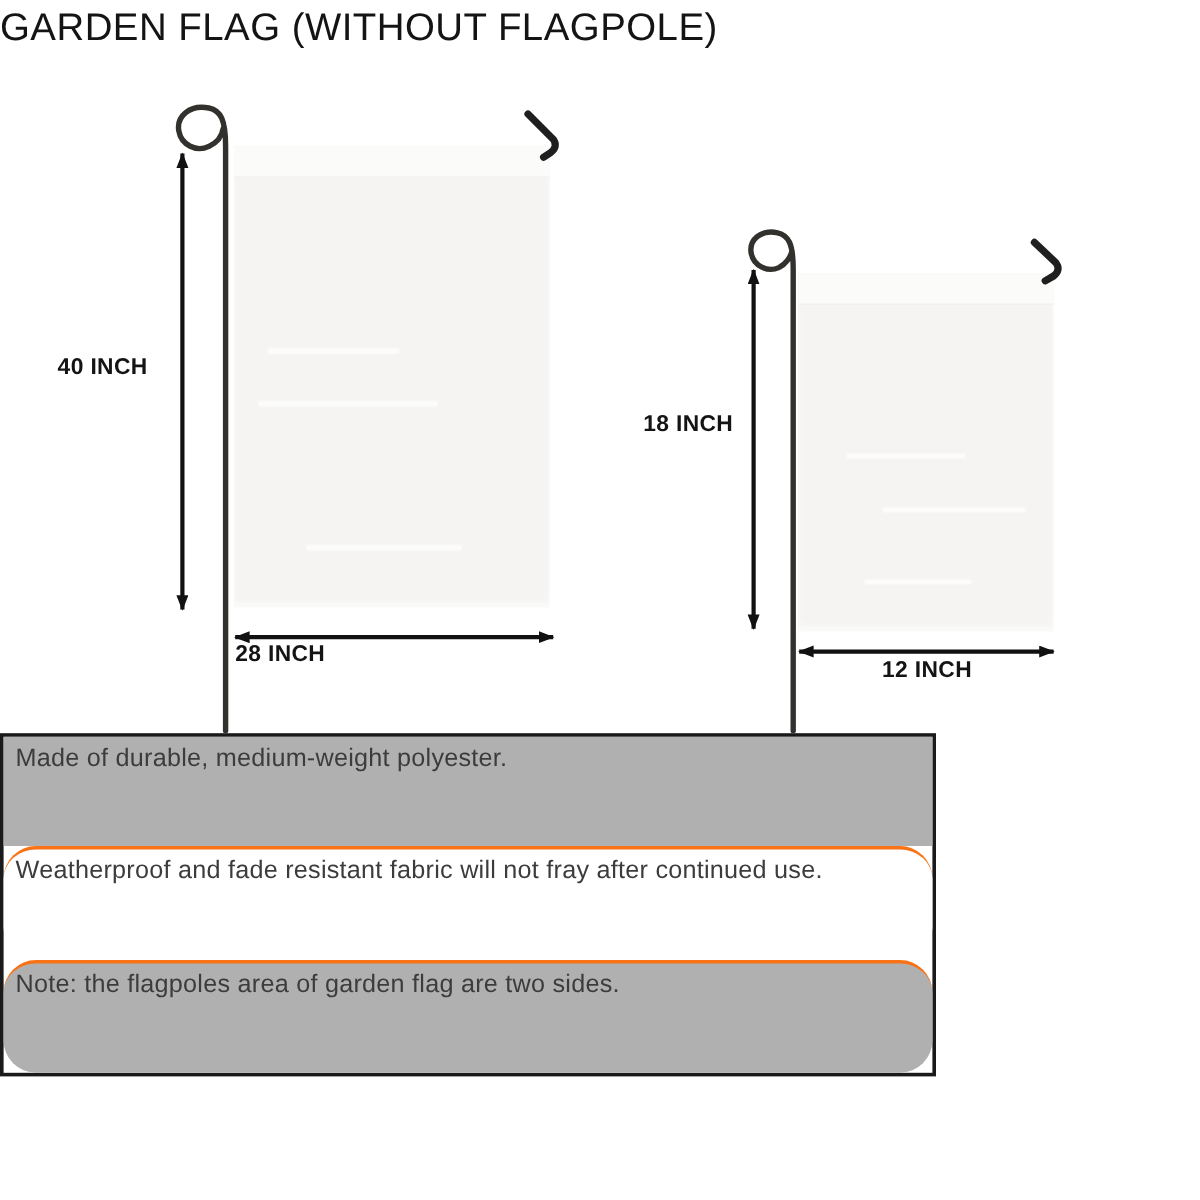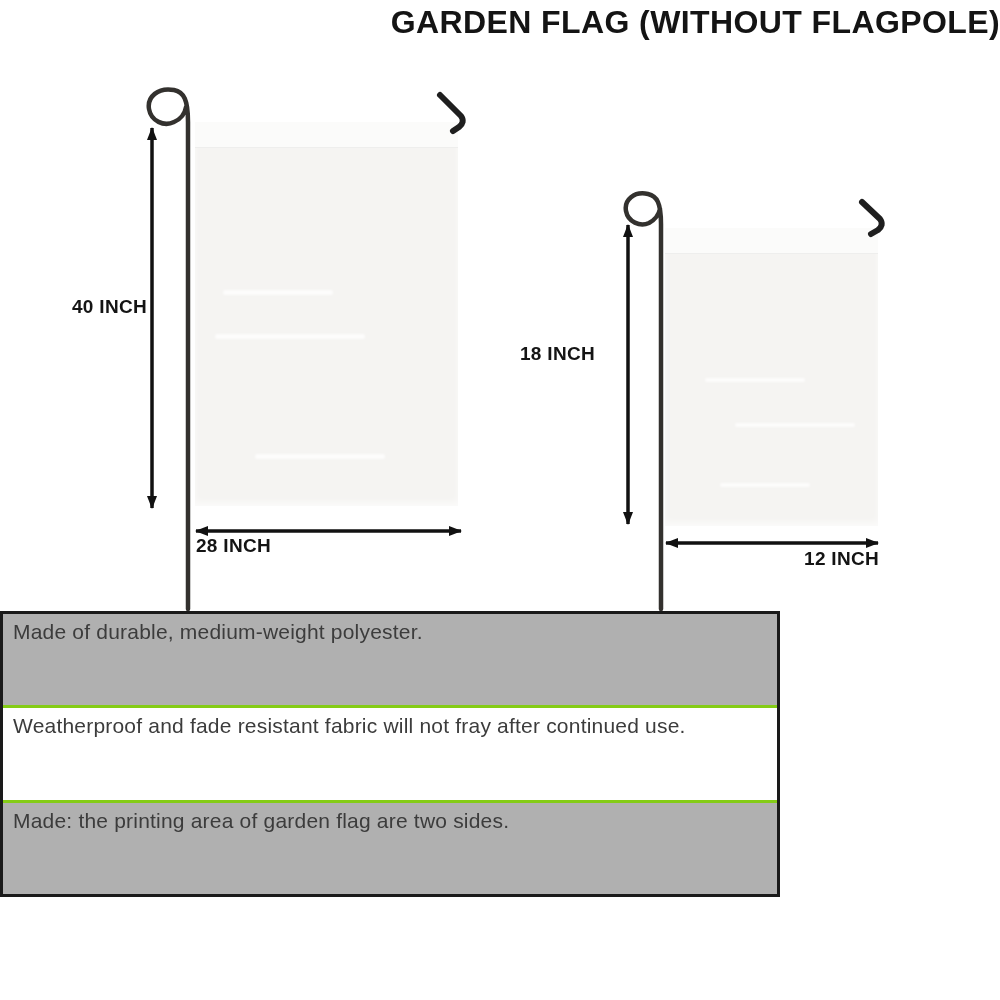--- a/index.html
+++ b/index.html
@@ -11,23 +11,23 @@
     background: #ffffff;
     font-family: "Liberation Sans", sans-serif;
     overflow: hidden;
   }
 
   
   .title {
     position: absolute;
     top: 4px; left: 0;
     width: 1000px;
-    text-align: right;
+    text-align: left;
     color: #141414;
-    font-weight: 700;
+    font-weight: 400;
     font-size: 32px;
     line-height: 1.18;
     letter-spacing: 0.4px;
   }
 
   
   .flag {
     position: absolute;
     background: #f5f4f2;
     box-shadow: inset 0 -4px 6px rgba(255,255,255,0.6);
@@ -58,24 +58,24 @@
 
   
   .dim-label {
     position: absolute;
     color: #141414;
     font-weight: 700;
     font-size: 19px;
     letter-spacing: 0.3px;
     white-space: nowrap;
   }
-  .dim-40 { left: 72px;  top: 296px; }
+  .dim-40 { left: 48px;  top: 296px; }
   .dim-28 { left: 196px; top: 535px; width: 266px; }
-  .dim-18 { left: 520px; top: 343px; }
-  .dim-12 { left: 666px; top: 548px; width: 213px; text-align: right; }
+  .dim-18 { left: 536px; top: 343px; }
+  .dim-12 { left: 666px; top: 548px; width: 213px; text-align: center; }
 
   
   .features {
     position: absolute;
     left: 0; top: 611px;
     width: 780px; height: 286px;
     border: 3px solid #1a1a1a;
     display: flex;
     flex-direction: column;
     background: #ffffff;
@@ -83,21 +83,21 @@
   .feature-row {
     flex: 1;
     display: flex;
     align-items: flex-start;
     padding: 5px 24px 0 10px;
     font-size: 21px;
     line-height: 1.25;
     color: #3c3c3c;
     letter-spacing: 0.2px;
   }
-  .feature-row + .feature-row { border-top: 3px solid #84cc16; }
+  .feature-row + .feature-row { border-top: 3px solid #f97316; border-radius: 27px; }
   .feature-row.shaded { background: #b0b0b0; }
   .feature-row.plain  { background: #ffffff; }
 </style>
 </head>
 <body>
 
 <div class="canvas">
 
   <div class="title">
     <div>GARDEN FLAG (WITHOUT FLAGPOLE)</div>
@@ -144,17 +144,17 @@
   <div class="dim-label dim-12">12 INCH</div>
 
   <div class="features">
     <div class="feature-row shaded">
       <span>Made of durable, medium-weight polyester.</span>
     </div>
     <div class="feature-row plain">
       <span>Weatherproof and fade resistant fabric will not fray after continued use.</span>
     </div>
     <div class="feature-row shaded">
-      <span>Made: the printing area of garden flag are two sides.</span>
+      <span>Note: the flagpoles area of garden flag are two sides.</span>
     </div>
   </div>
 
 </div>
 
 </body></html>

